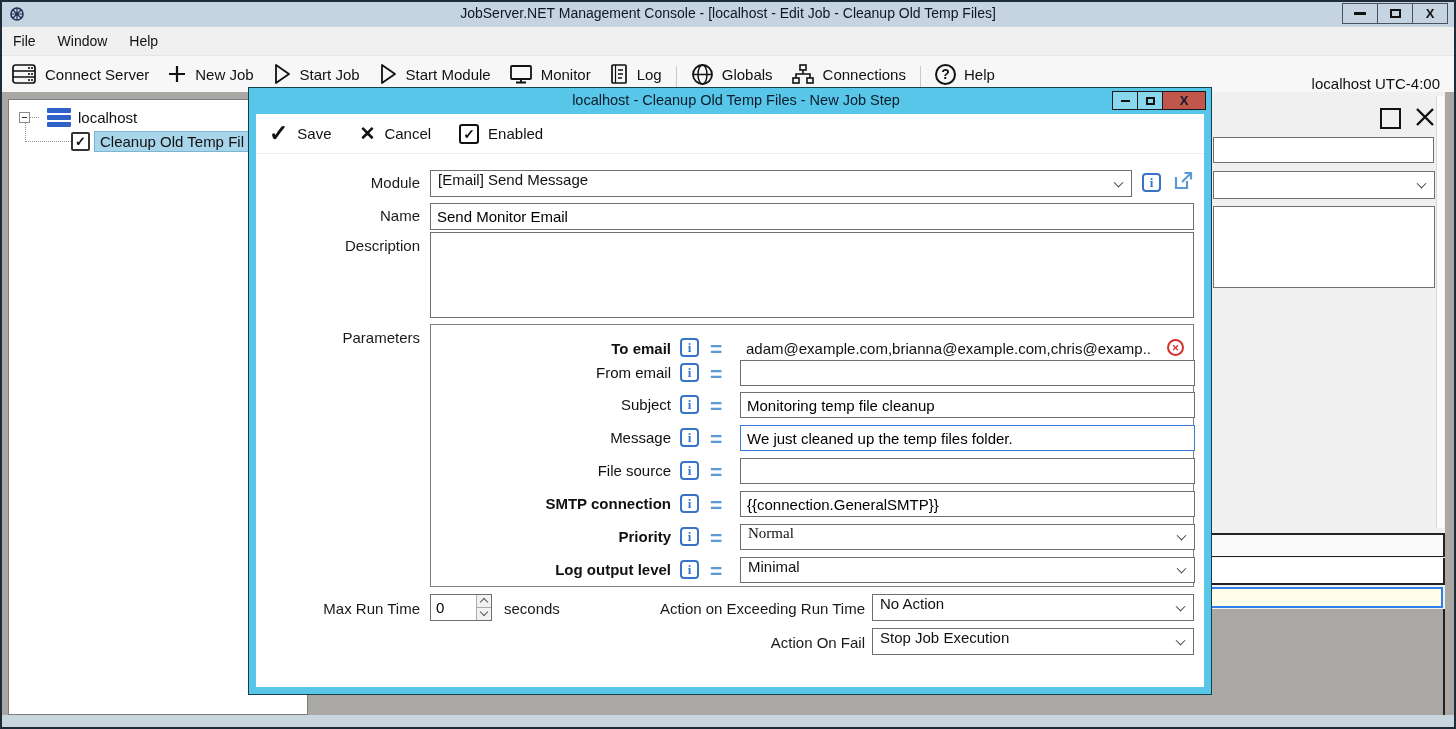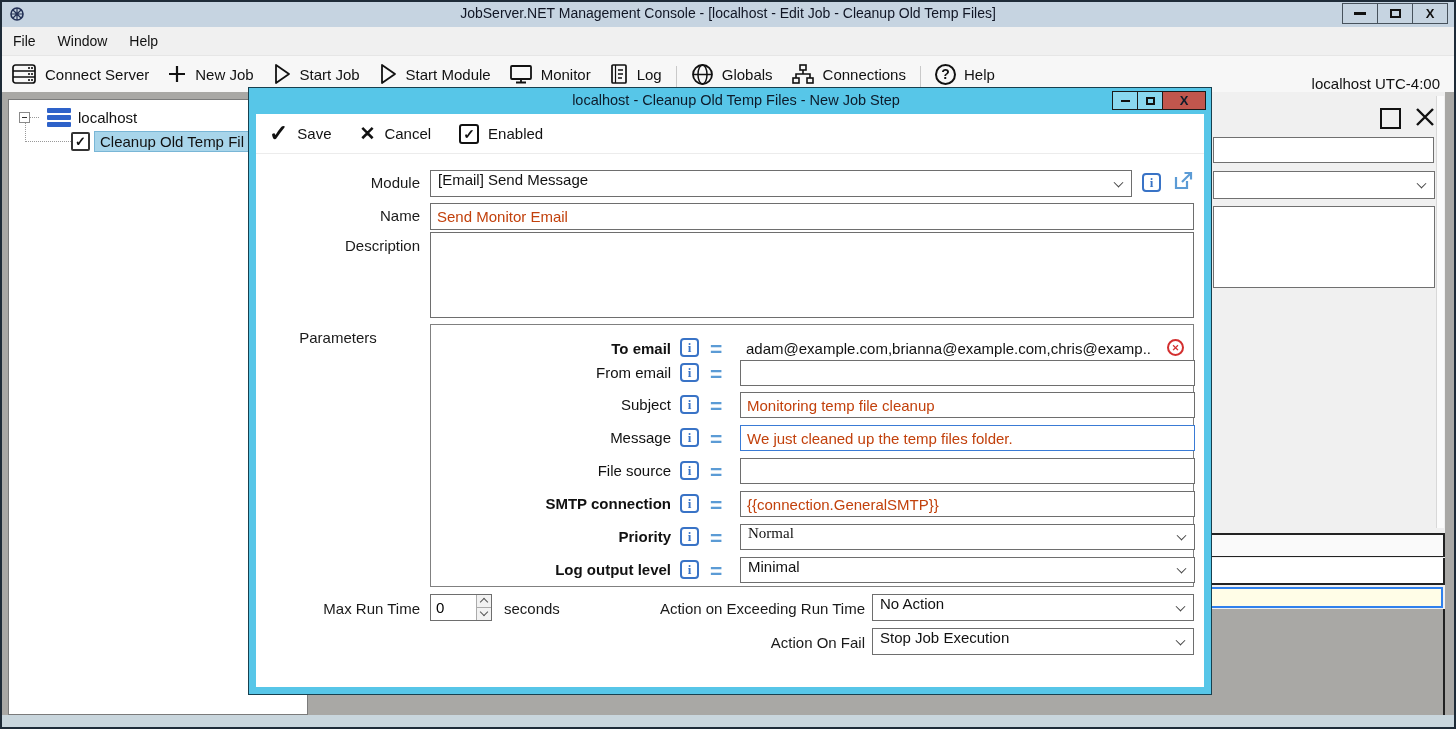--- a/index.html
+++ b/index.html
@@ -83,21 +83,21 @@
   .dlg-toolbar{position:absolute;left:0;top:0;right:0;height:40px;border-bottom:1px solid #ECECEC;
                display:flex;align-items:center;gap:10px;padding-left:13px;font-size:15px;}
   .dtb-item{display:flex;align-items:center;gap:9px;margin-right:18px;}
   .ico-check{font-size:23px;font-weight:600;line-height:1;}
   .ico-x{font-size:19px;font-weight:700;line-height:1;}
   .cb{width:20px;height:20px;border:2px solid #111;border-radius:3px;display:flex;
       align-items:center;justify-content:center;font-size:14px;font-weight:bold;}
 
   .flabel{position:absolute;font-size:15px;color:#1a1a1a;text-align:right;}
   .inp{position:absolute;background:#fff;border:1px solid #6E6E6E;font-family:"Liberation Sans",sans-serif;
-       font-size:15px;padding:0 6px;color:#c2410c;outline:none;}
+       font-size:15px;padding:0 6px;color:#000000;outline:none;}
   textarea.inp{resize:none;padding:4px 6px;}
   .selbox{position:absolute;background:#fff;border:1px solid #6E6E6E;font-size:15px;
           display:flex;padding:0 24px 0 7px;color:#111;}
   .chev{position:absolute;right:9px;top:50%;width:7px;height:7px;border-right:1.6px solid #444;
         border-bottom:1.6px solid #444;transform:translateY(-70%) rotate(45deg);}
   .infoic{position:absolute;width:19px;height:19px;border:2px solid #3973C6;border-radius:4px;
           color:#3973C6;display:flex;align-items:center;justify-content:center;
           font:bold 13px "Liberation Serif",serif;}
   .eqic{position:absolute;color:#5B9BD5;font-weight:900;font-size:21px;line-height:1;}
   .remic{position:absolute;width:17px;height:17px;border:2px solid #D32F2F;border-radius:50%;
@@ -318,21 +318,21 @@
             <path d="M12.5 4H19v6.5" fill="none" stroke="#5B9BD5" stroke-width="2.2"></path>
           </svg>
       </span>
 
       <div class="flabel" style="left:0;top:93px;width:164px;">Name</div>
       <input class="inp" style="left: 174px; top: 89px; width: 764px; height: 27px;" value="Send Monitor Email">
 
       <div class="flabel" style="left:0;top:123px;width:164px;">Description</div>
       <textarea class="inp" style="left: 174px; top: 118px; width: 764px; height: 86px;"></textarea>
 
-      <div class="flabel" style="left:0;top:215px;width:164px;text-align:center;">Parameters</div>
+      <div class="flabel" style="left:0;top:215px;width:164px;">Parameters</div>
       <div class="pgroup">
           <div class="plabel bold" style="top: 15px;">To email</div>
           <span class="infoic" style="left: 249px; top: 13px;">i</span>
           <span class="eqic" style="left: 279px; top: 13px;">=</span>
           <span class="pvaltext" style="left: 315px; top: 15px; max-width: 405px; overflow: hidden;">adam@example.com,brianna@example.com,chris@examp...</span>
           <span class="remic" style="left: 736px; top: 14px;">✕</span>
           <div class="plabel" style="top: 39px;">From email</div>
           <span class="infoic" style="left: 249px; top: 38px;">i</span>
           <span class="eqic" style="left: 279px; top: 38px;">=</span>
           <input class="inp" style="left: 309px; top: 35px; width: 455px; height: 26px;">

